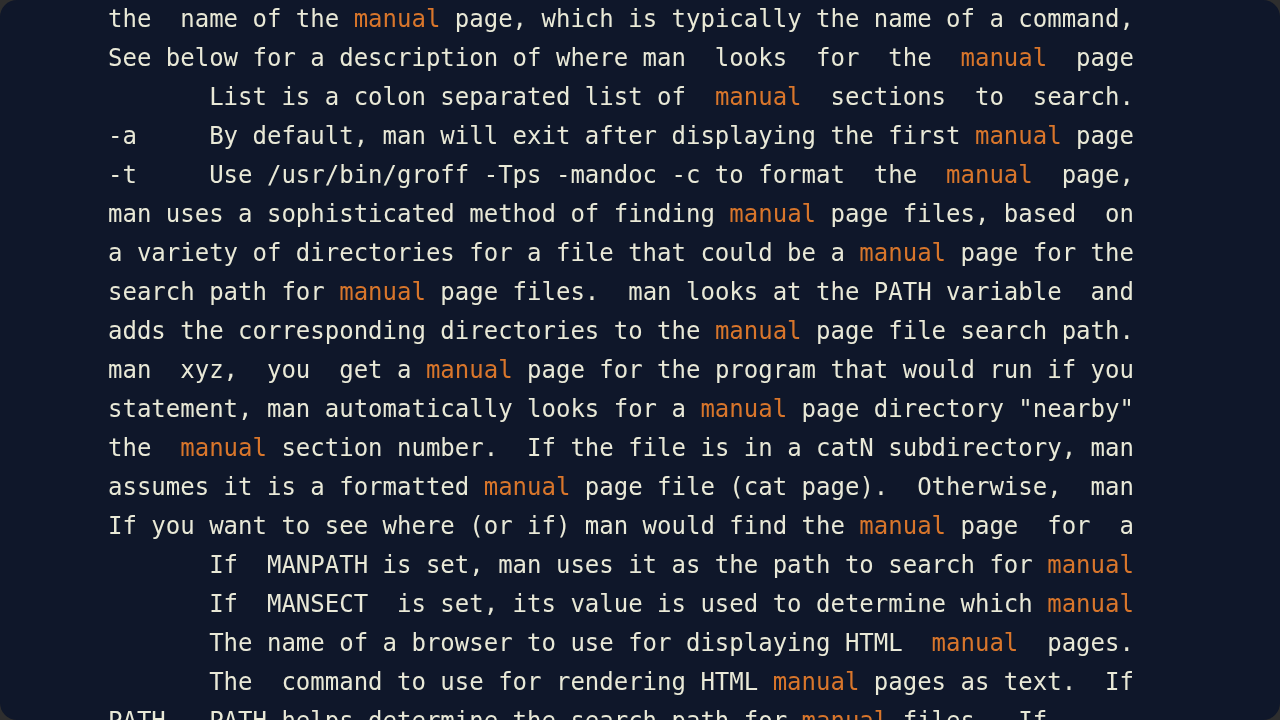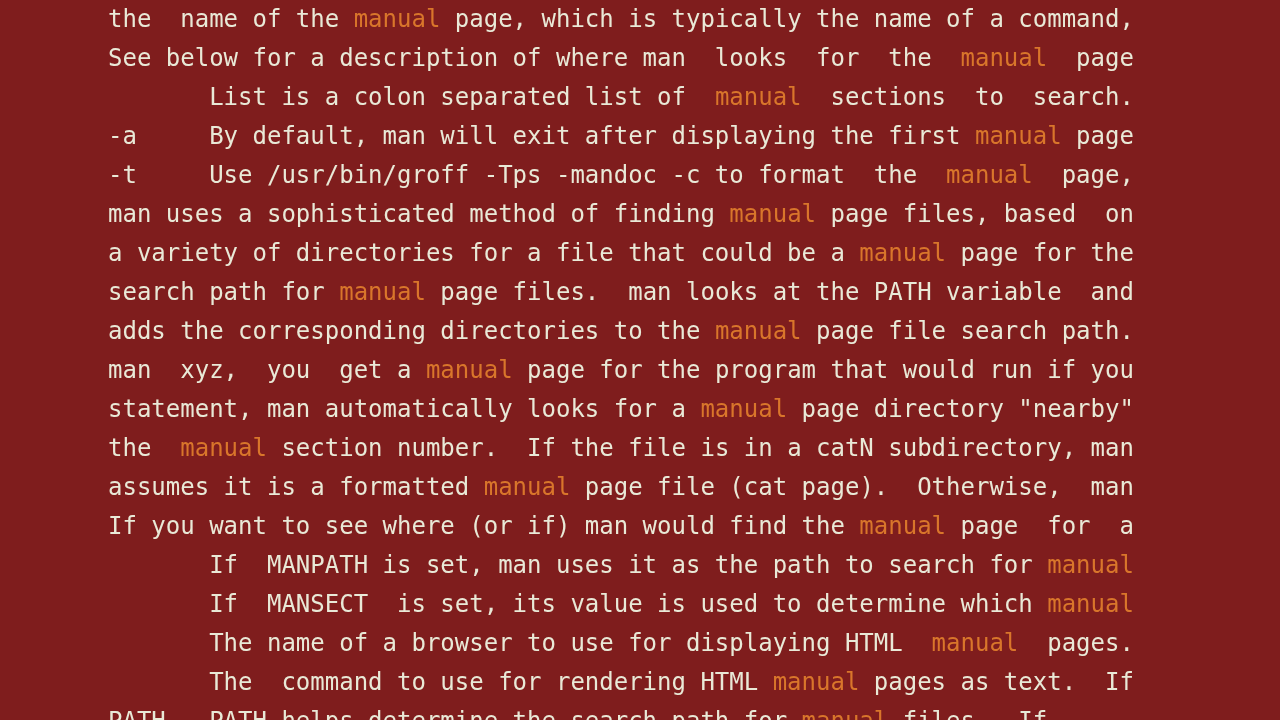--- a/index.html
+++ b/index.html
@@ -52,15 +52,15 @@
   }
 
   
   #screen .line:last-child {
     overflow: hidden;
   }
 </style>
 </head>
 <body style="background: rgb(46, 46, 46);">
 
-<div id="terminal" style="background: #7f1d1d;">
+<div id="terminal" style="background: #0f172a; border-radius: 17px;">
   <div id="screen" style="left: 108px; font-size: 24px; line-height: 39px; color: rgb(233, 233, 215);"><div class="line"><span class="plain">the  name of the </span><span class="hl" style="color: rgb(217, 118, 43);">manual</span><span class="plain"> page, which is typically the name of a command,</span></div><div class="line"><span class="plain">See below for a description of where man  looks  for  the  </span><span class="hl" style="color: rgb(217, 118, 43);">manual</span><span class="plain">  page</span></div><div class="line"><span class="plain">       List is a colon separated list of  </span><span class="hl" style="color: rgb(217, 118, 43);">manual</span><span class="plain">  sections  to  search.</span></div><div class="line"><span class="plain">-a     By default, man will exit after displaying the first </span><span class="hl" style="color: rgb(217, 118, 43);">manual</span><span class="plain"> page</span></div><div class="line"><span class="plain">-t     Use /usr/bin/groff -Tps -mandoc -c to format  the  </span><span class="hl" style="color: rgb(217, 118, 43);">manual</span><span class="plain">  page,</span></div><div class="line"><span class="plain">man uses a sophisticated method of finding </span><span class="hl" style="color: rgb(217, 118, 43);">manual</span><span class="plain"> page files, based  on</span></div><div class="line"><span class="plain">a variety of directories for a file that could be a </span><span class="hl" style="color: rgb(217, 118, 43);">manual</span><span class="plain"> page for the</span></div><div class="line"><span class="plain">search path for </span><span class="hl" style="color: rgb(217, 118, 43);">manual</span><span class="plain"> page files.  man looks at the PATH variable  and</span></div><div class="line"><span class="plain">adds the corresponding directories to the </span><span class="hl" style="color: rgb(217, 118, 43);">manual</span><span class="plain"> page file search path.</span></div><div class="line"><span class="plain">man  xyz,  you  get a </span><span class="hl" style="color: rgb(217, 118, 43);">manual</span><span class="plain"> page for the program that would run if you</span></div><div class="line"><span class="plain">statement, man automatically looks for a </span><span class="hl" style="color: rgb(217, 118, 43);">manual</span><span class="plain"> page directory "nearby"</span></div><div class="line"><span class="plain">the  </span><span class="hl" style="color: rgb(217, 118, 43);">manual</span><span class="plain"> section number.  If the file is in a catN subdirectory, man</span></div><div class="line"><span class="plain">assumes it is a formatted </span><span class="hl" style="color: rgb(217, 118, 43);">manual</span><span class="plain"> page file (cat page).  Otherwise,  man</span></div><div class="line"><span class="plain">If you want to see where (or if) man would find the </span><span class="hl" style="color: rgb(217, 118, 43);">manual</span><span class="plain"> page  for  a</span></div><div class="line"><span class="plain">       If  MANPATH is set, man uses it as the path to search for </span><span class="hl" style="color: rgb(217, 118, 43);">manual</span></div><div class="line"><span class="plain">       If  MANSECT  is set, its value is used to determine which </span><span class="hl" style="color: rgb(217, 118, 43);">manual</span></div><div class="line"><span class="plain">       The name of a browser to use for displaying HTML  </span><span class="hl" style="color: rgb(217, 118, 43);">manual</span><span class="plain">  pages.</span></div><div class="line"><span class="plain">       The  command to use for rendering HTML </span><span class="hl" style="color: rgb(217, 118, 43);">manual</span><span class="plain"> pages as text.  If</span></div><div class="line"><span class="plain">PATH   PATH helps determine the search path for </span><span class="hl" style="color: rgb(217, 118, 43);">manual</span><span class="plain"> files.  If</span></div></div>
 </div>
 
 </body></html>

